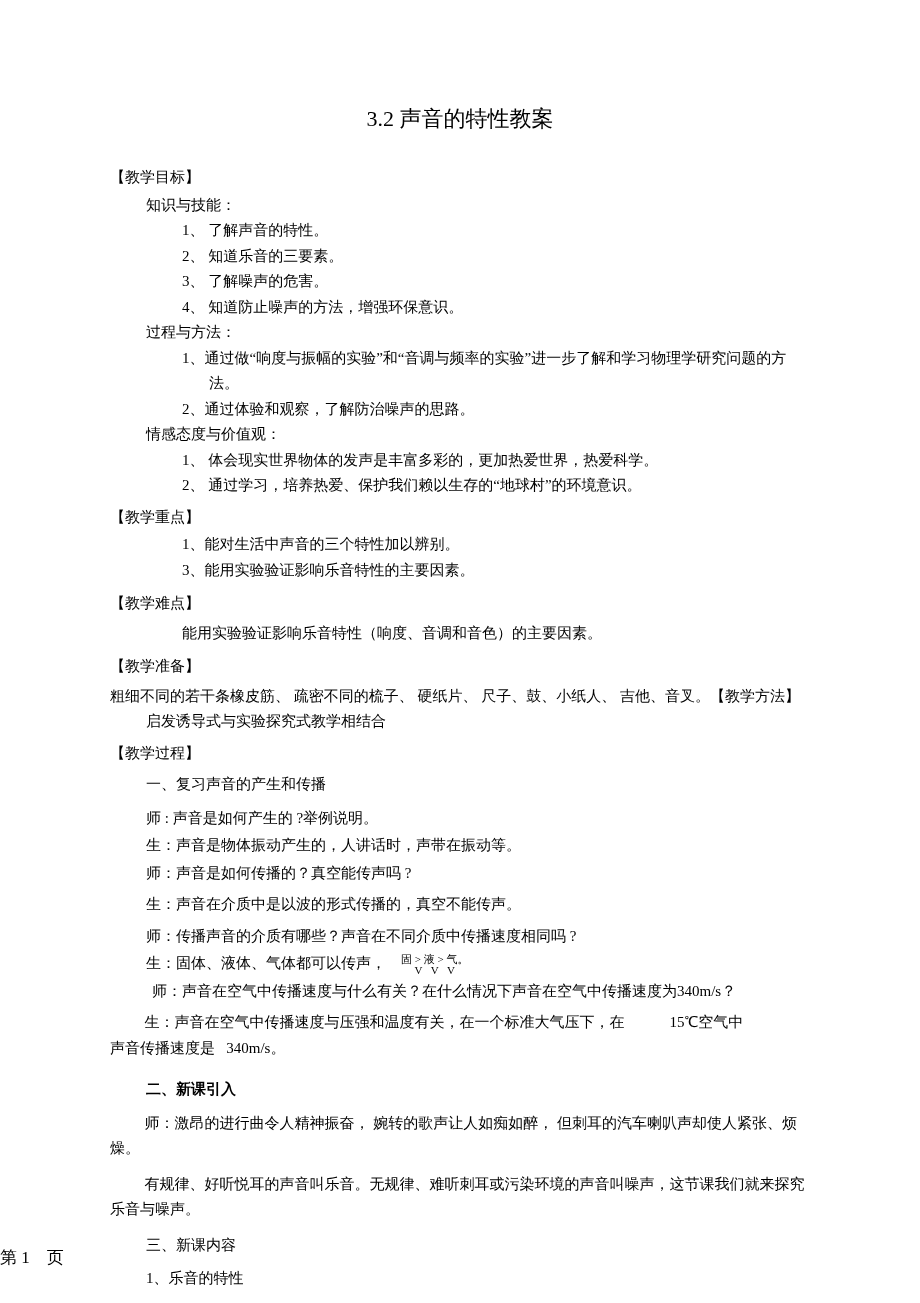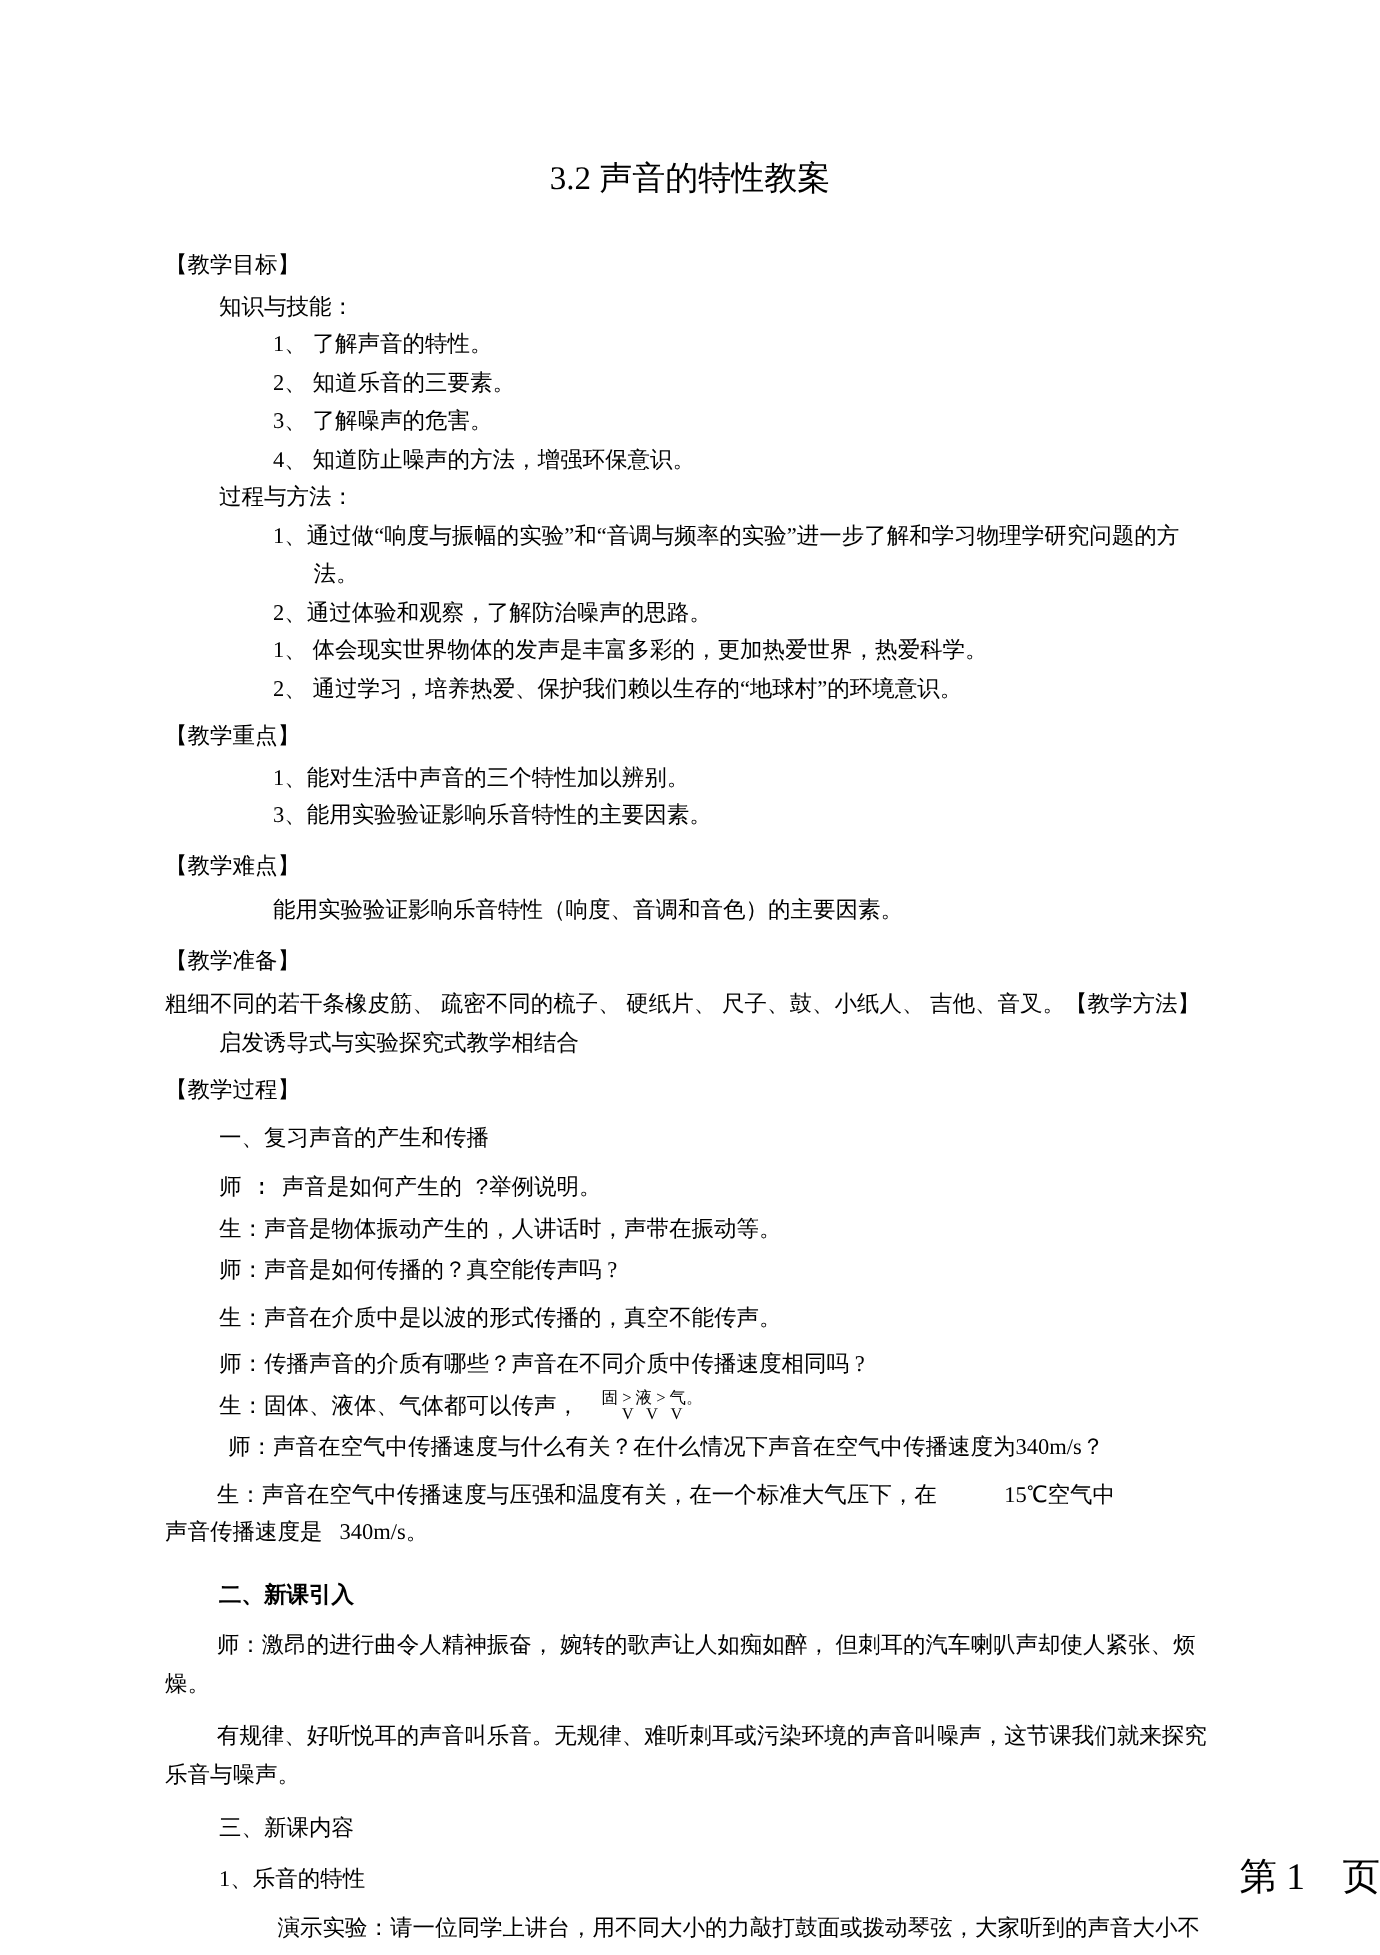--- a/index.html
+++ b/index.html
@@ -43,22 +43,22 @@
       margin-top: 6px;
     }
     .dialogue-block {
       margin-top: 2px;
     }
     .footer {
       position: absolute;
       bottom: 30px;
       left: 0;
       right: 0;
-      text-align: right;
-      font-size: 25px;
+      text-align: left;
+      font-size: 17px;
       font-family: Liberation Serif, serif;
     }
     .spacer {
       display: inline-block;
       width: 3em;
     }
     .two-line {
       display: inline-block;
       vertical-align: middle;
       text-align: center;
@@ -78,41 +78,42 @@
   <div>知识与技能：</div>
   <div class="item">1、 了解声音的特性。</div>
   <div class="item">2、 知道乐音的三要素。</div>
   <div class="item">3、 了解噪声的危害。</div>
   <div class="item">4、 知道防止噪声的方法，增强环保意识。</div>
 
   <div>过程与方法：</div>
   <div class="item" style="text-indent:-1.8em; padding-left:1.8em; margin-left:36px;">1、通过做“响度与振幅的实验”和“音调与频率的实验”进一步了解和学习物理学研究问题的方法。</div>
   <div class="item">2、通过体验和观察，了解防治噪声的思路。</div>
 
+  <div>情感态度与价值观：</div>
   <div class="item">1、 体会现实世界物体的发声是丰富多彩的，更加热爱世界，热爱科学。</div>
   <div class="item">2、 通过学习，培养热爱、保护我们赖以生存的“地球村”的环境意识。</div>
 </div>
 
 <div class="section-label">【教学重点】</div>
 <div class="sub2">1、能对生活中声音的三个特性加以辨别。</div>
 <div class="sub2">3、能用实验验证影响乐音特性的主要因素。</div>
 
 <div class="section-label" style="margin-top:8px;">【教学难点】</div>
 <div class="sub2" style="margin-top:4px;">能用实验验证影响乐音特性（响度、音调和音色）的主要因素。</div>
 
 <div class="section-label" style="margin-top:8px;">【教学准备】</div>
 <div style="margin-top:4px;">
   <span style="display:inline-block; text-indent:2em;"></span><span>粗细不同的若干条橡皮筋、 疏密不同的梳子、 硬纸片、 尺子、鼓、小纸人、 吉他、音叉。【教学方法】</span>
 </div>
 <div class="block">启发诱导式与实验探究式教学相结合</div>
 
 <div class="section-label" style="margin-top:6px;">【教学过程】</div>
 
 <div class="dialogue">一、复习声音的产生和传播</div>
-<div class="dialogue" style="margin-top:8px;font-family:Liberation Mono, monospace;">师 : 声音是如何产生的 ?举例说明。</div>
+<div class="dialogue" style="margin-top:8px;">师 : 声音是如何产生的 ?举例说明。</div>
 <div class="dialogue dialogue-block">生：声音是物体振动产生的，人讲话时，声带在振动等。</div>
 <div class="dialogue dialogue-block">师：声音是如何传播的？真空能传声吗 ?</div>
 <div class="dialogue" style="margin-top:6px;">生：声音在介质中是以波的形式传播的，真空不能传声。</div>
 <div class="dialogue" style="margin-top:6px;">师：传播声音的介质有哪些？声音在不同介质中传播速度相同吗 ?</div>
 
 <div class="dialogue dialogue-block">
   <span>生：固体、液体、气体都可以传声，</span>&nbsp;&nbsp;&nbsp;
   <span class="two-line">
     <span class="top">固 &gt; 液 &gt; 气。</span>
     <span class="bot">V&nbsp;&nbsp;&nbsp;V&nbsp;&nbsp;&nbsp;V</span>

